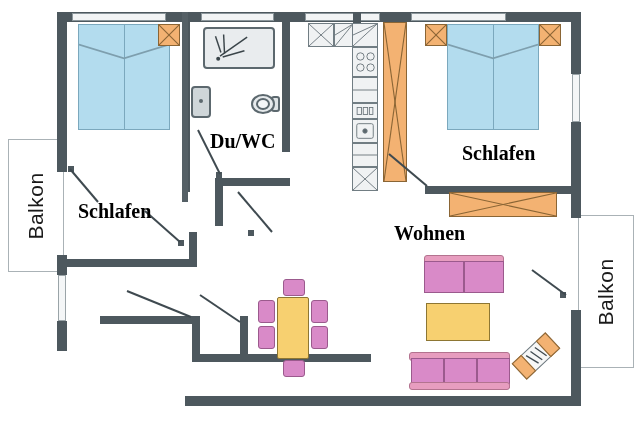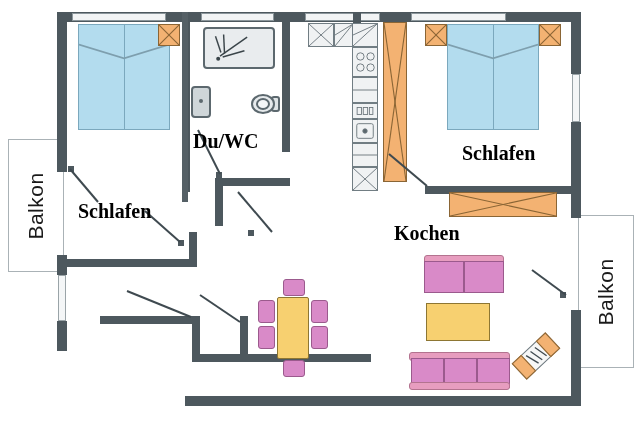--- a/index.html
+++ b/index.html
@@ -323,17 +323,17 @@
   <svg class="door" style="left:196px;top:292px;width:52px;height:34px;" viewBox="0 0 52 34">
     <line x1="4" y1="3" x2="44" y2="30"></line>
   </svg>
 
   <div class="dstub" style="left:560px;top:292px;"></div>
   <svg class="door" style="left:528px;top:268px;width:46px;height:32px;" viewBox="0 0 46 32">
     <line x1="4" y1="2" x2="38" y2="27"></line>
   </svg>
 
   <div class="rlabel" style="left:78px;top:200px;font-size:20px;">Schlafen</div>
-  <div class="rlabel" style="left:193px;top:130px;font-size:20px;">Du/WC</div>
+  <div class="rlabel" style="left:210px;top:130px;font-size:20px;">Du/WC</div>
   <div class="rlabel" style="left:462px;top:142px;font-size:20px;">Schlafen</div>
-  <div class="rlabel" style="left:394px;top:222px;font-size:20px;">Kochen</div>
+  <div class="rlabel" style="left:394px;top:222px;font-size:20px;">Wohnen</div>
 
 </div>
 
 </body></html>

